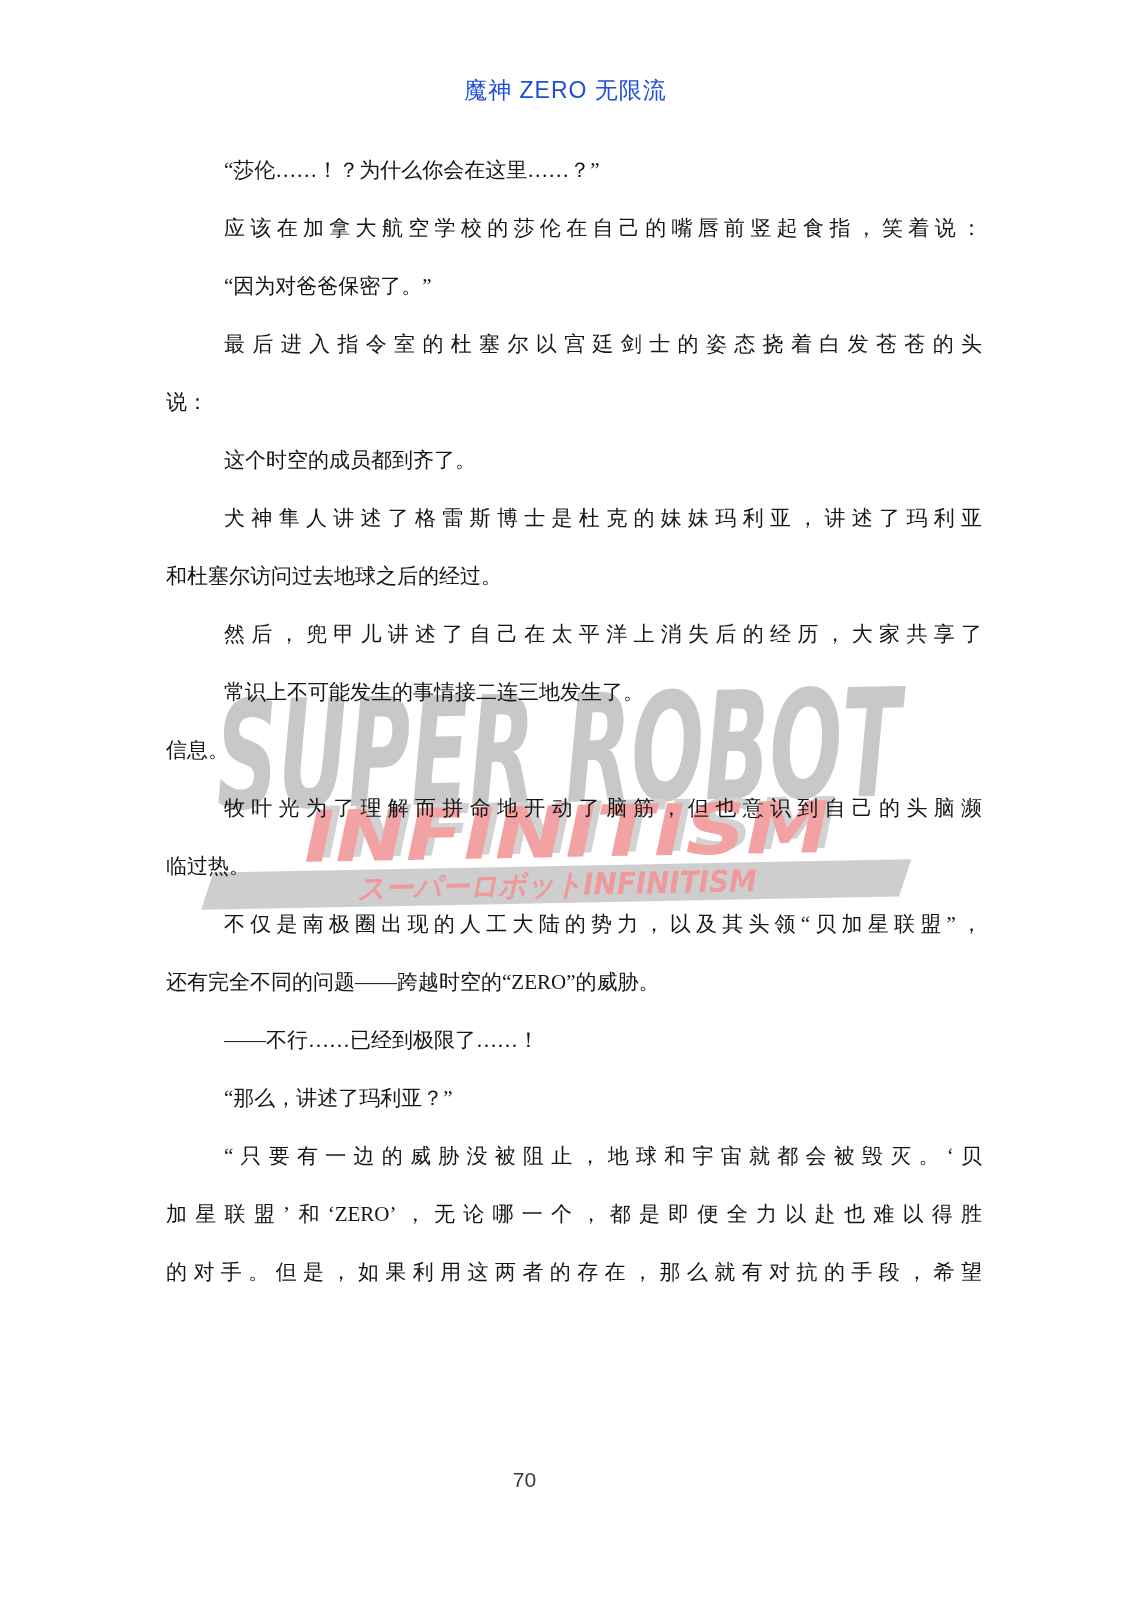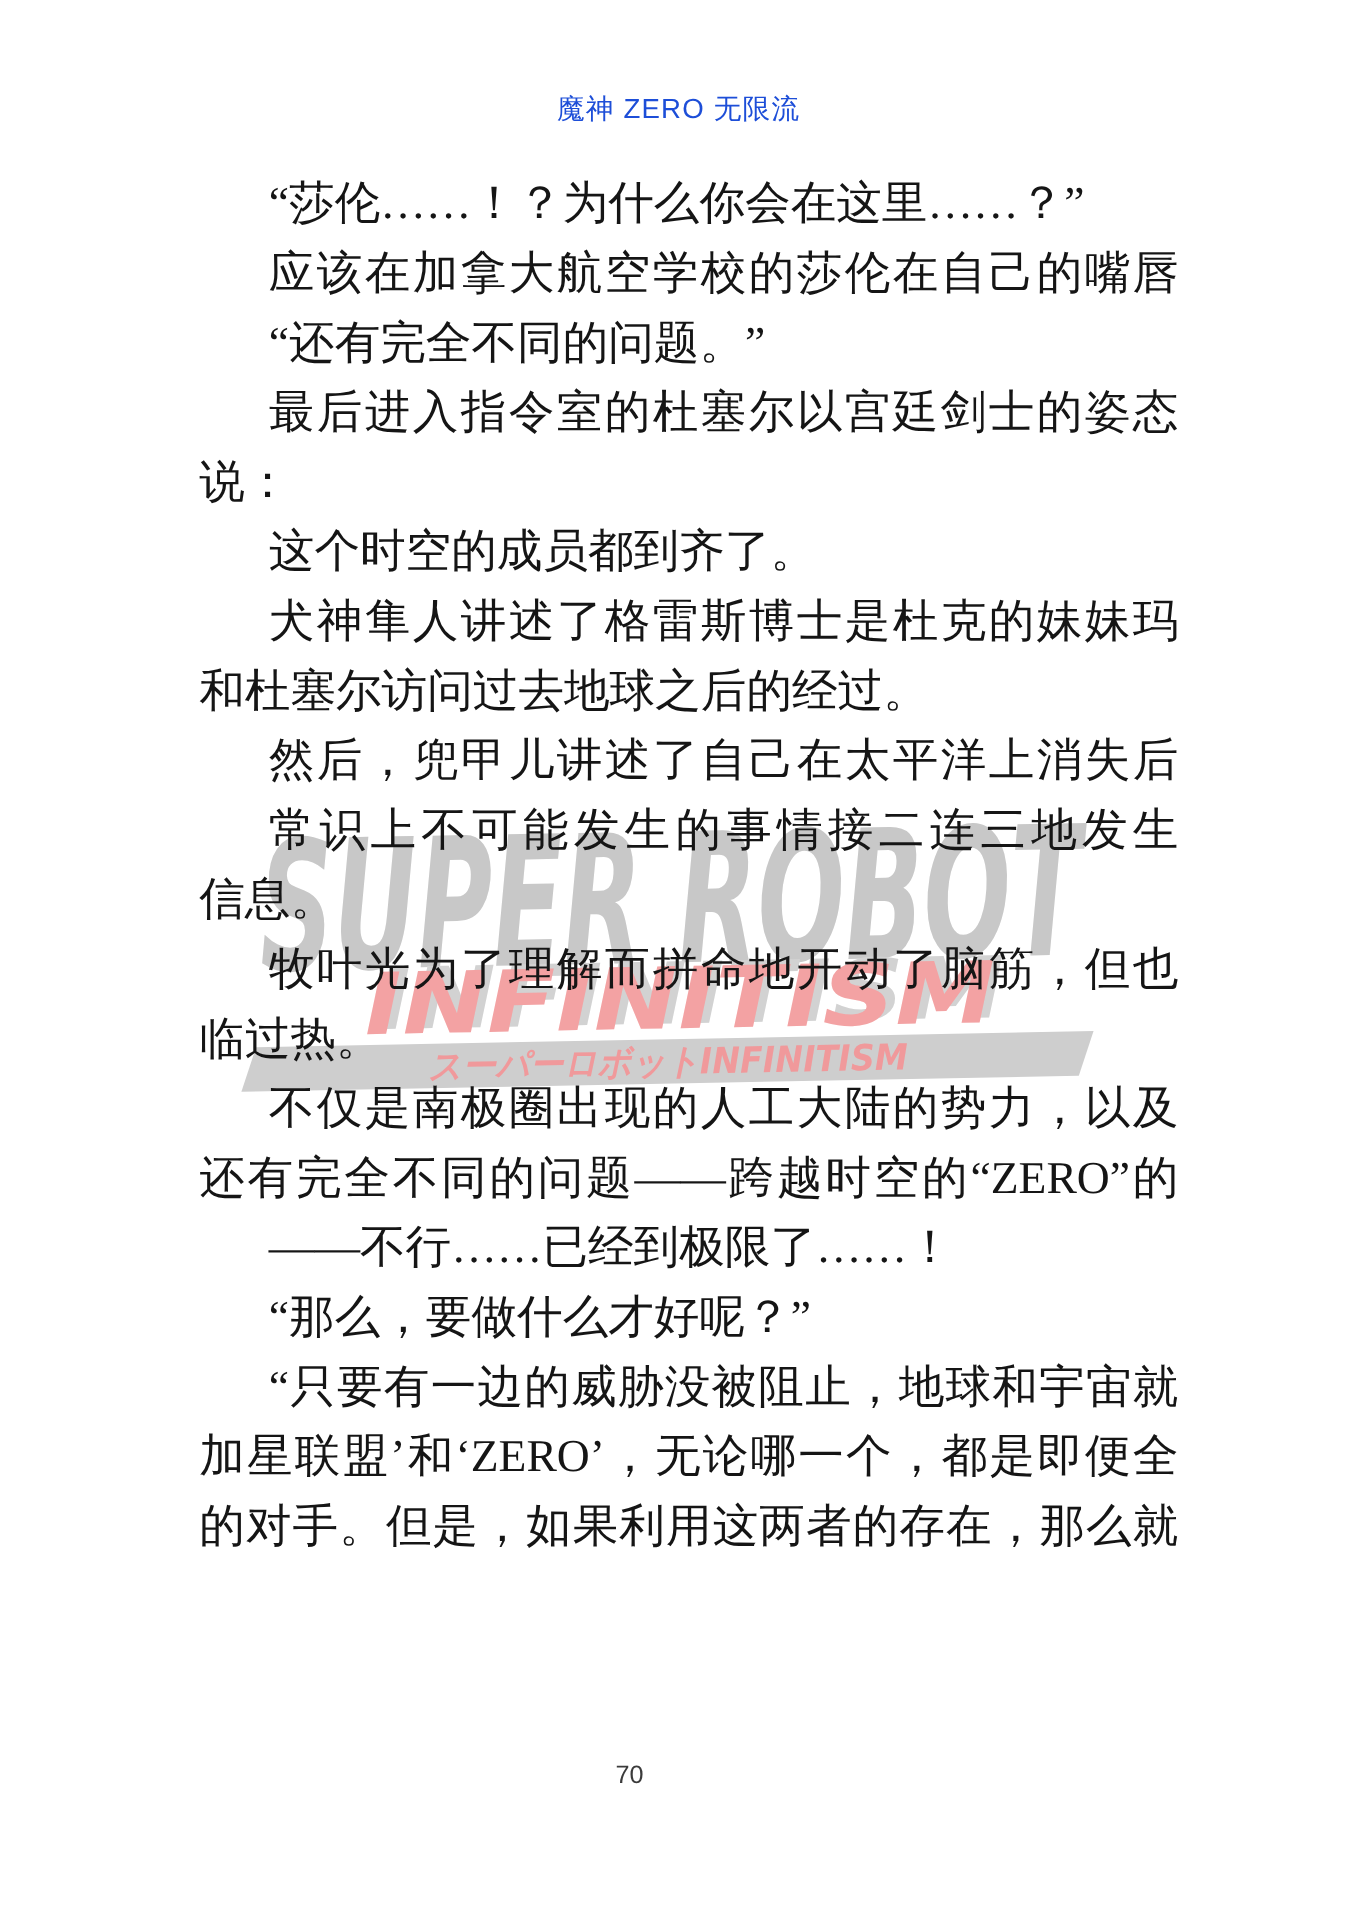--- a/index.html
+++ b/index.html
@@ -32,21 +32,21 @@
   .wm-text{
     font-family:"DejaVu Sans","Liberation Sans",sans-serif;
     font-weight:bold;
     font-style:italic;
   }
   .body-text{
     position:absolute;
     left:166px; top:141px;
     width:816px;
     z-index:2;
-    font-size:38px;
+    font-size:21px;
     line-height:58px;
     color:#151515;
   }
   .ln{
     height:58px;
     overflow:hidden;
     text-align:justify;
     text-align-last:left;
     white-space:normal;
   }
@@ -76,35 +76,35 @@
       <text class="wm-text" x="126" y="181" font-size="71" textLength="526" lengthAdjust="spacingAndGlyphs" fill="#d2d2d2">INFINITISM</text>
       <text class="wm-text" x="118" y="185" font-size="71" textLength="526" lengthAdjust="spacingAndGlyphs" fill="#f3a2a3">INFINITISM</text>
       <path d="M27 194 L725 194 L712 231 L14 231 Z" fill="#cecece"></path>
       <text class="wm-text" x="370" y="223" font-size="30" text-anchor="middle" textLength="400" lengthAdjust="spacingAndGlyphs" fill="#f0999b">スーパーロボットINFINITISM</text>
     </svg>
   </div>
 
   <div class="body-text">
     <div class="ln ind">“莎伦……！？为什么你会在这里……？”</div>
     <div class="ln ind fill">应该在加拿大航空学校的莎伦在自己的嘴唇前竖起食指，笑着说：</div>
-    <div class="ln ind">“还有完全不同的问题。”</div>
+    <div class="ln ind">“因为对爸爸保密了。”</div>
     <div class="ln ind fill">最后进入指令室的杜塞尔以宫廷剑士的姿态挠着白发苍苍的头</div>
     <div class="ln">说：</div>
     <div class="ln ind">这个时空的成员都到齐了。</div>
     <div class="ln ind fill">犬神隼人讲述了格雷斯博士是杜克的妹妹玛利亚，讲述了玛利亚</div>
     <div class="ln">和杜塞尔访问过去地球之后的经过。</div>
     <div class="ln ind fill">然后，兜甲儿讲述了自己在太平洋上消失后的经历，大家共享了</div>
     <div class="ln ind">常识上不可能发生的事情接二连三地发生了。</div>
     <div class="ln">信息。</div>
     <div class="ln ind fill">牧叶光为了理解而拼命地开动了脑筋，但也意识到自己的头脑濒</div>
     <div class="ln">临过热。</div>
     <div class="ln ind fill">不仅是南极圈出现的人工大陆的势力，以及其头领“贝加星联盟”，</div>
     <div class="ln">还有完全不同的问题——跨越时空的“ZERO”的威胁。</div>
     <div class="ln ind">——不行……已经到极限了……！</div>
-    <div class="ln ind">“那么，要做什么才好呢？”</div>
+    <div class="ln ind">“那么，讲述了玛利亚？”</div>
     <div class="ln ind fill">“只要有一边的威胁没被阻止，地球和宇宙就都会被毁灭。‘贝</div>
     <div class="ln fill">加星联盟’和‘ZERO’，无论哪一个，都是即便全力以赴也难以得胜</div>
     <div class="ln fill">的对手。但是，如果利用这两者的存在，那么就有对抗的手段，希望</div>
   </div>
 
   <div class="page-footer">70</div>
 
 </div>
 
 </body></html>

